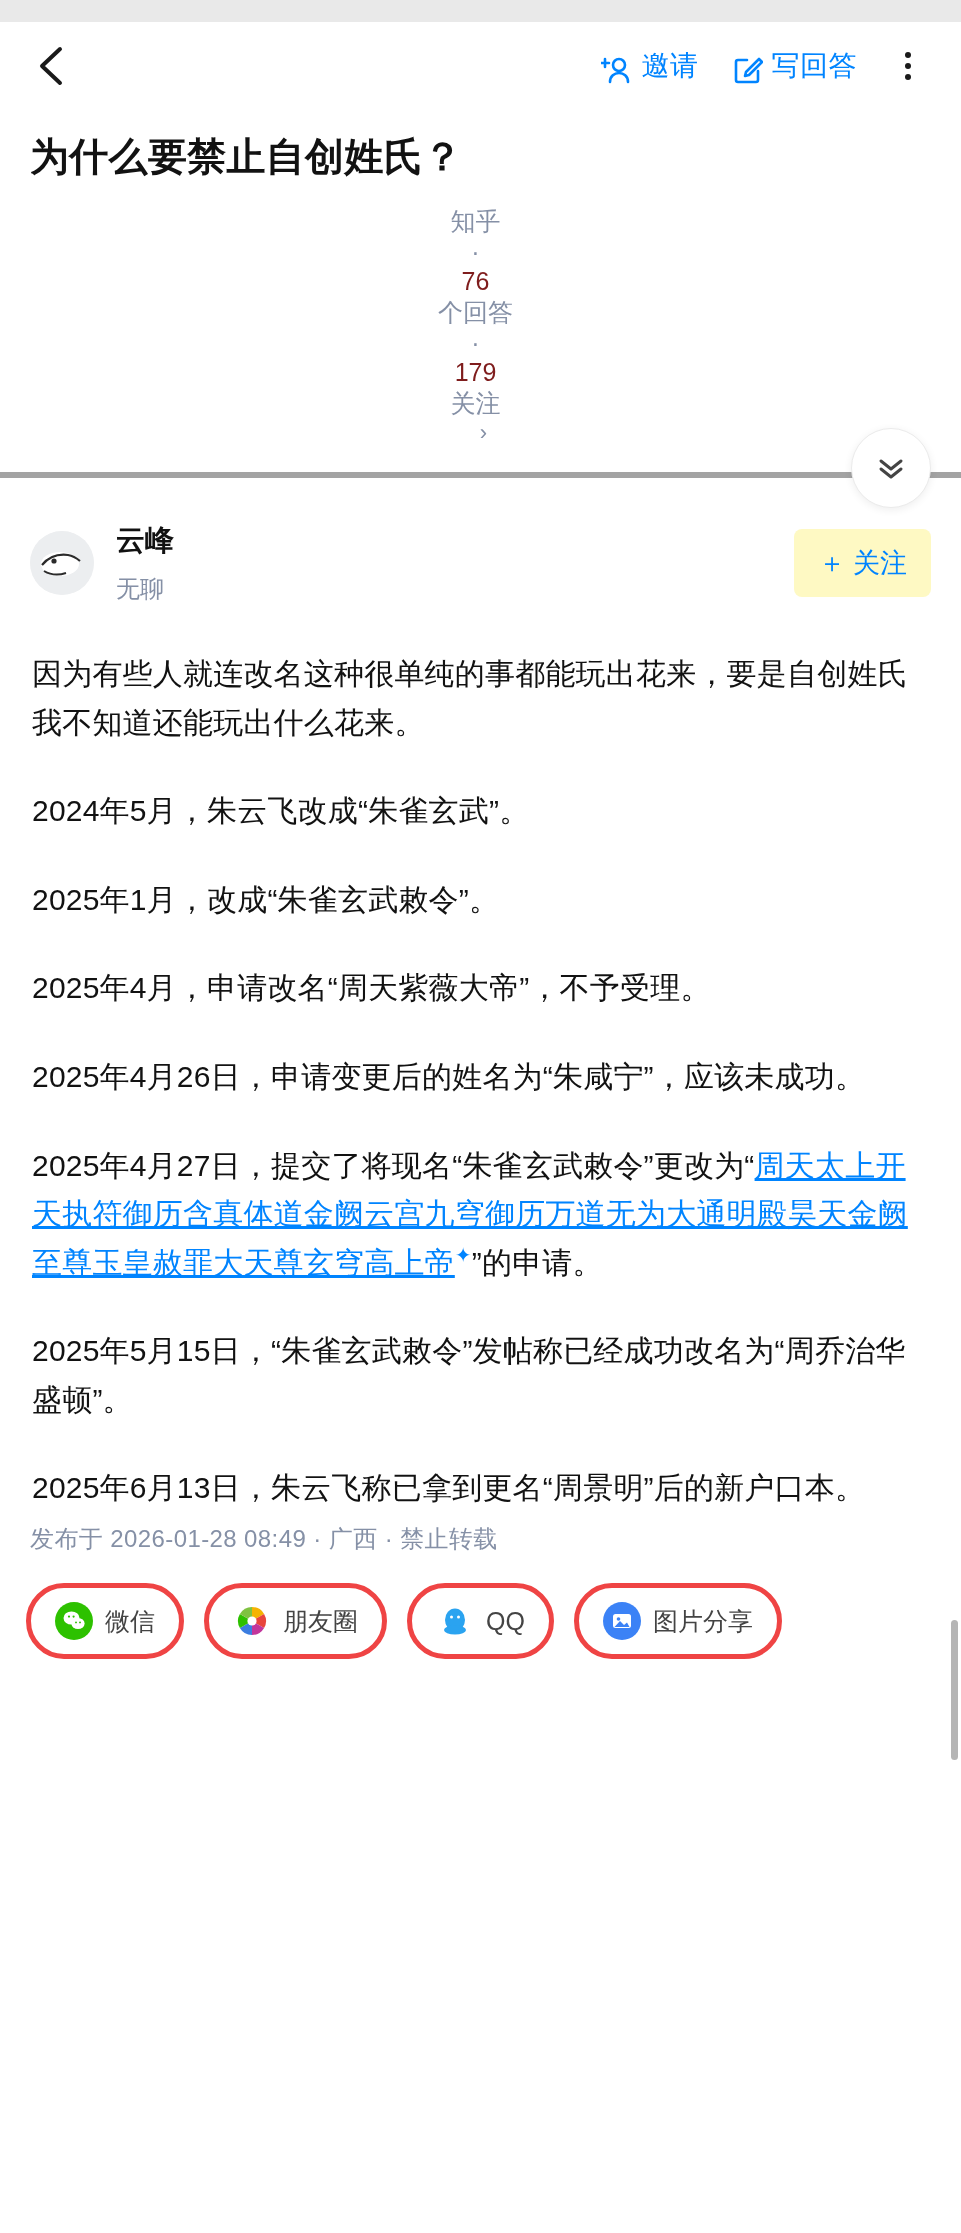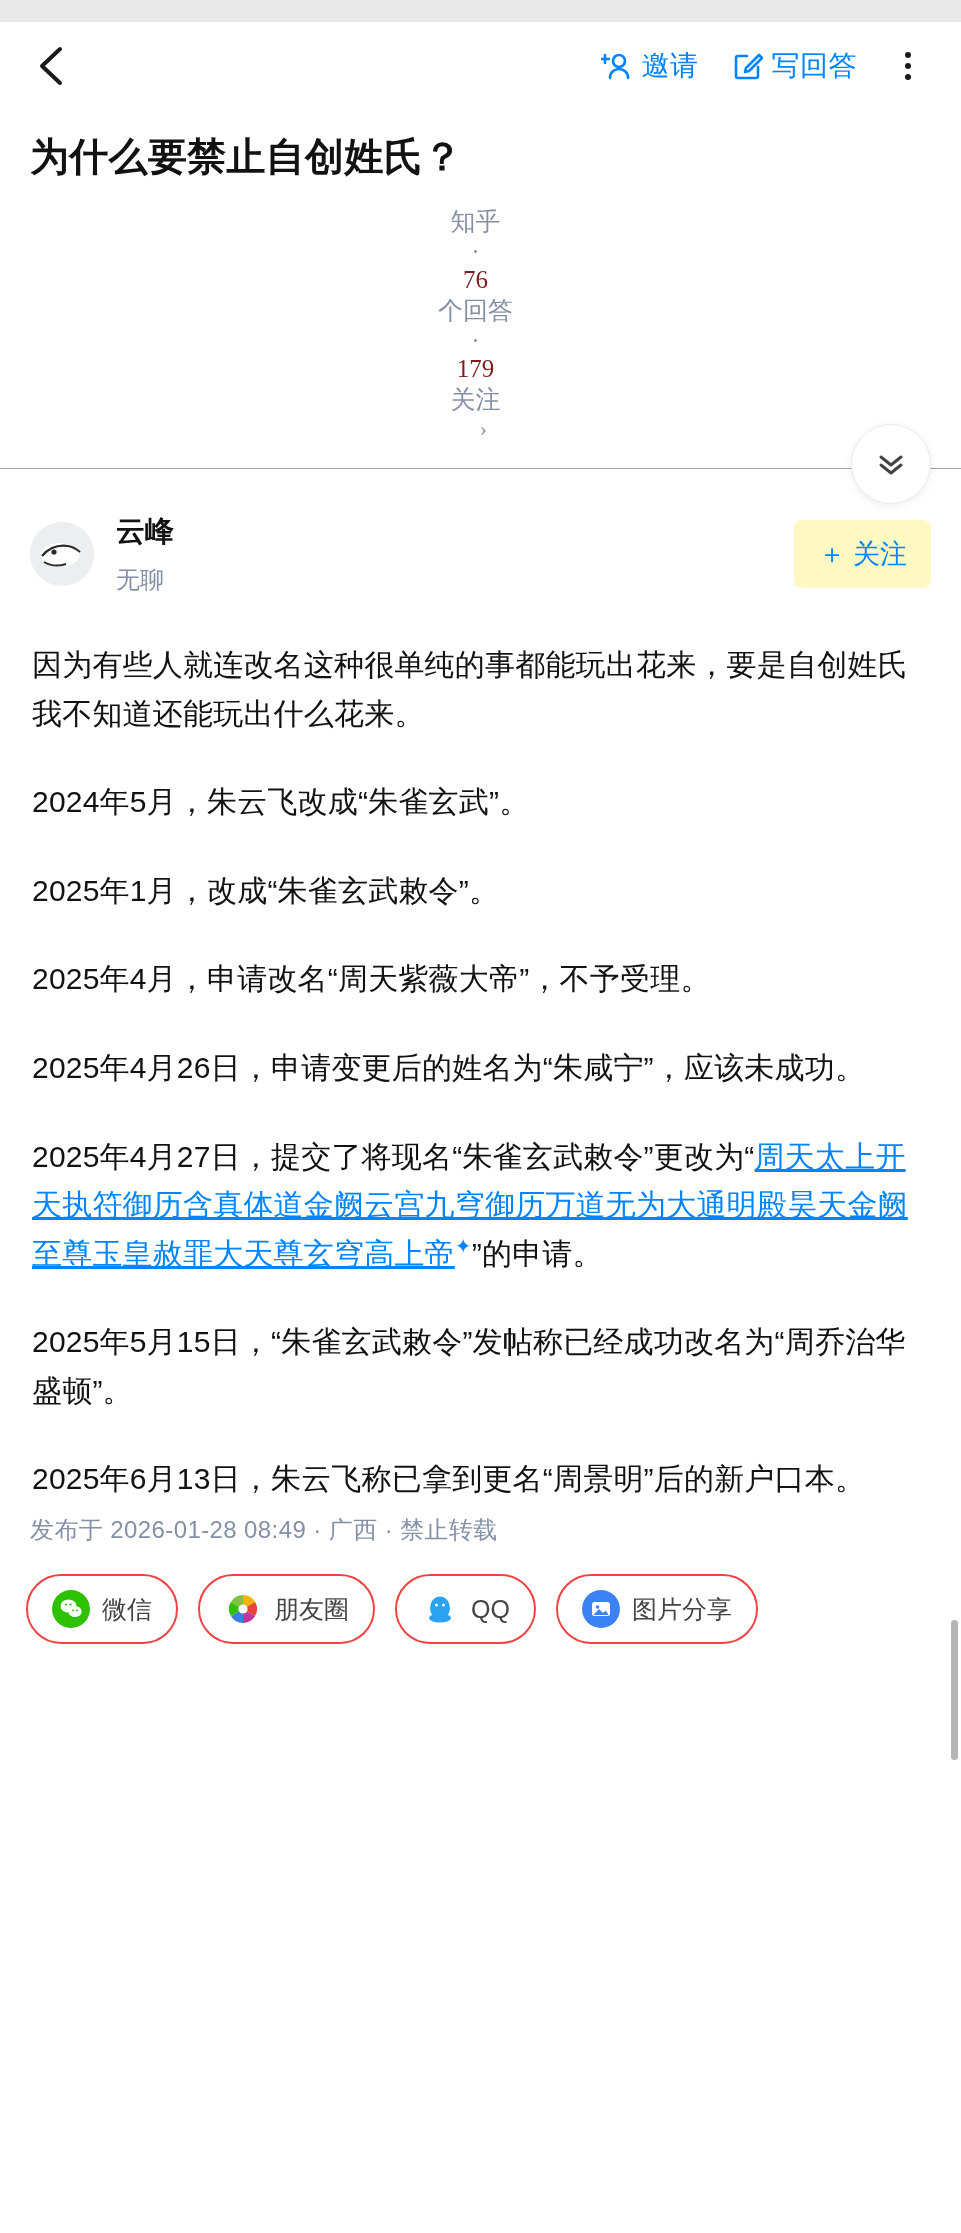--- a/index.html
+++ b/index.html
@@ -31,21 +31,21 @@
   }
   .back-btn {
     width: 52px; height: 52px;
     display: flex; align-items: center; justify-content: center;
     cursor: pointer;
   }
   .back-btn svg { display:block; }
   .topbar-spacer { flex: 1; }
   .top-action {
     display: flex;
-    align-items: center;
+    align-items: flex-end;
     gap: 9px;
     color: #0084ff;
     font-size: 28px;
     margin-left: 34px;
     cursor: pointer;
     white-space: nowrap;
   }
   .top-action .label { font-size: 28px; letter-spacing: .5px; }
   .more-btn {
     width: 46px; height: 52px;
@@ -55,23 +55,22 @@
     cursor: pointer;
   }
   .more-btn i {
     display: block; width: 6px; height: 6px; border-radius: 50%;
     background: #1a1a1a;
   }
 
   
   .qhead {
     padding: 22px 30px 26px 30px;
-    border-bottom: 1px solid #a3a3a3;
+    border-bottom: 6px solid #a3a3a3;
     position: relative;
-    font-family: Liberation Serif, serif;
   }
   .qtitle {
     font-size: 39px;
     line-height: 1.3;
     font-weight: bold;
     color: #121212;
     letter-spacing: .3px;
   }
   .qmeta {
     margin-top: 22px;
@@ -173,21 +172,21 @@
   .share-row {
     display: flex;
     align-items: center;
     gap: 20px;
     padding: 28px 26px 0 26px;
   }
   .share-chip {
     display: flex;
     align-items: center;
     gap: 12px;
-    border: 2px solid #ef4444;
+    border: 5px solid #ef4444;
     border-radius: 38px;
     padding: 14px 24px;
     font-size: 25px;
     color: #444;
     background: #fff;
     cursor: pointer;
     white-space: nowrap;
   }
   .chip-ico {
     width: 38px; height: 38px;

